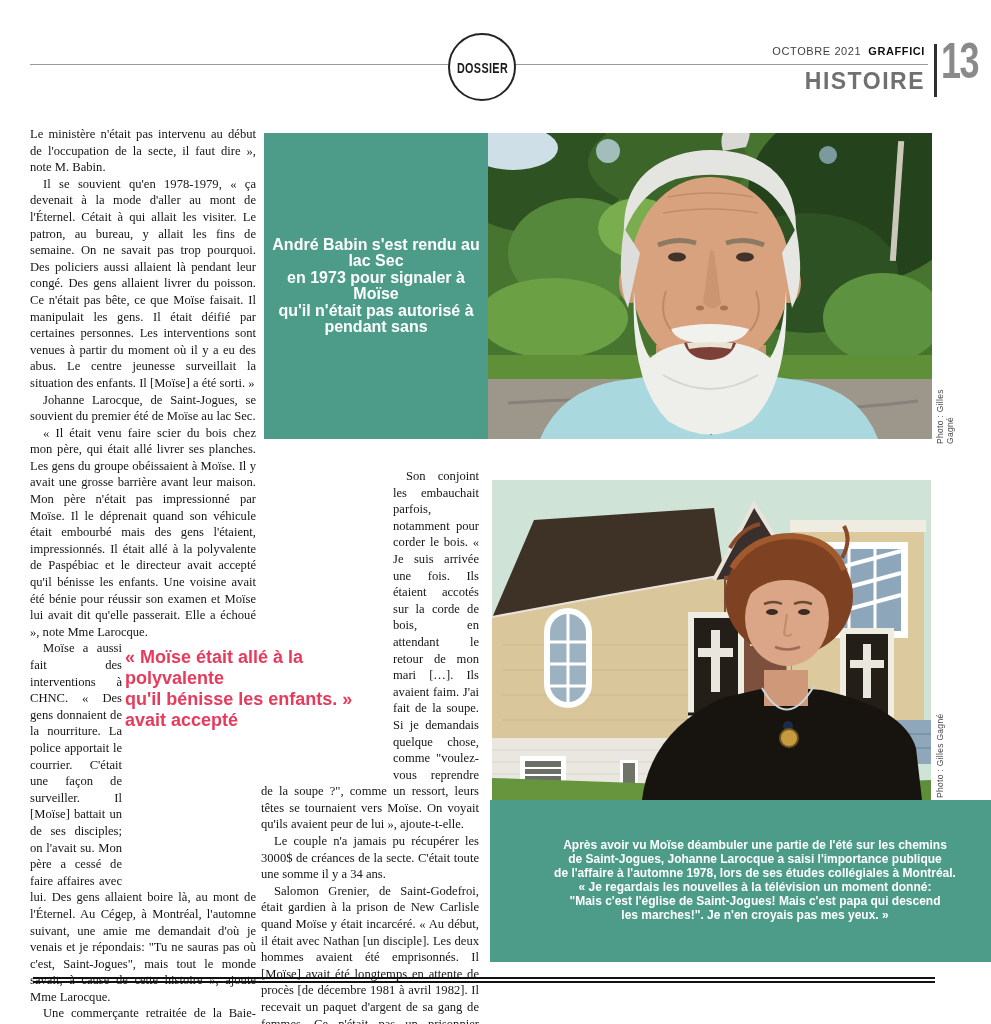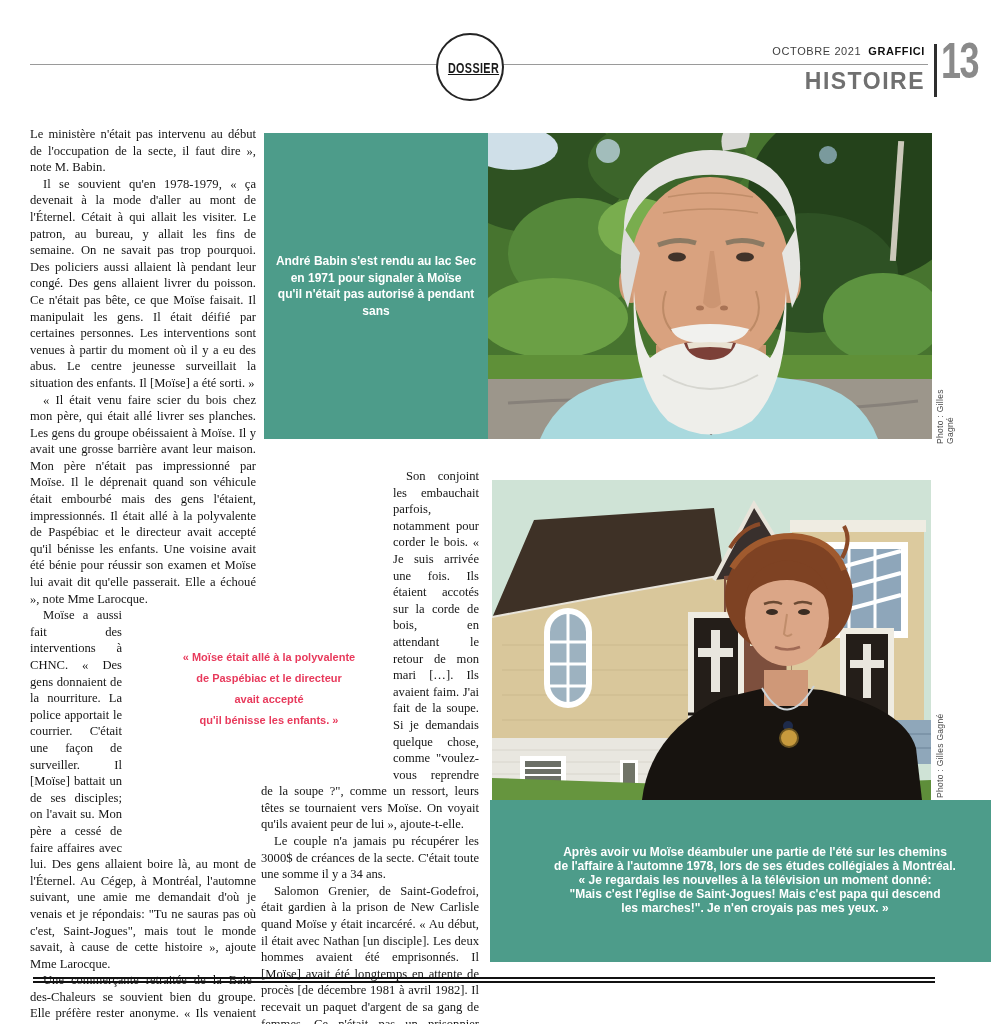--- a/index.html
+++ b/index.html
@@ -1,52 +1,52 @@
 <!DOCTYPE html>
 <html lang="fr" style="--accent_green: #4d9c8a; --quote_red: #e83a5c;"><head>
 <meta charset="utf-8">
 <style>
   html,body{margin:0;padding:0;background:#ffffff;}
   .page{position:relative;width:991px;height:1024px;background:#fff;overflow:hidden;
         font-family:"Liberation Serif",serif;color:#151515;}
   
   .hrule{position:absolute;left:30px;top:64px;width:898px;height:1px;background:#9a9a9a;}
-  .badge{position:absolute;left:436px;top:33px;width:64px;height:64px;border:2.5px solid #242424;
-         border-radius:50%;background:#fff;display:flex;align-items:center;justify-content:flex-start;z-index:2;text-decoration:underline;}
+  .badge{position:absolute;left:448px;top:33px;width:64px;height:64px;border:2.5px solid #242424;
+         border-radius:50%;background:#fff;display:flex;align-items:center;justify-content:center;z-index:2;}
   .badge span{font-family:"Liberation Sans",sans-serif;font-weight:bold;font-size:15px;
          letter-spacing:.5px;transform:scaleX(.72);color:#1a1a1a;white-space:nowrap;}
   .issue-line{position:absolute;right:66px;top:45px;font-family:"Liberation Sans",sans-serif;
          font-size:11px;letter-spacing:.6px;color:#3f3f3f;white-space:nowrap;}
   .issue-line .brand{font-weight:bold;color:#0f0f0f;font-size:11px;margin-left:7px;}
   .section{position:absolute;right:66px;top:68px;font-family:"Liberation Sans",sans-serif;
          font-weight:bold;font-size:23px;letter-spacing:1.5px;color:#707070;}
   .pagebar{position:absolute;left:934px;top:44px;width:3px;height:53px;background:#2e2e2e;}
   .pagenum{position:absolute;left:941px;top:36px;font-family:"Liberation Sans",sans-serif;
          font-weight:bold;font-size:50px;color:#8a8a8a;transform:scaleX(.72);transform-origin:left top;
          letter-spacing:-2px;line-height:1;}
   
   .col{position:absolute;font-size:12.6px;line-height:16.6px;text-align:justify;}
   .col p{margin:0;text-indent:13px;}
   .col p.first{text-indent:0;}
   #left-col{left:30px;top:126px;width:226px;}
   #mid-col{left:261px;top:468px;width:218px;}
   .spacer-r{float:right;width:124px;height:172px;margin:68px 0 4px 10px;}
   .spacer-l{float:left;width:122px;height:168px;margin:128px 10px 4px 0;}
   
-  .pullquote{position:absolute;left:149px;top:647px;width:240px;text-align:center;z-index:3;
-         font-family:"Liberation Sans",sans-serif;font-weight:bold;font-size:11px;
+  .pullquote{position:absolute;left:125px;top:647px;width:240px;z-index:3;
+         font-family:"Liberation Sans",sans-serif;font-weight:bold;font-size:18px;
          line-height:21px;color:var(--quote_red,#e83a5c);}
   .pullquote div{display:block;}
   
   .fig-top{position:absolute;left:264px;top:133px;width:668px;height:306px;}
   .fig-top .panel{position:absolute;left:0;top:0;width:224px;height:306px;
          background:var(--accent_green,#4d9c8a);display:flex;align-items:center;justify-content:center;}
   .cap{font-family:"Liberation Sans",sans-serif;font-weight:bold;color:#ffffff;text-align:center;}
   .cap span{display:block;}
-  .panel .cap{font-size:12px;line-height:16.5px;padding:0 8px;}
+  .panel .cap{font-size:16px;line-height:16.5px;padding:0 8px;}
   .fig-top svg{position:absolute;left:224px;top:0;display:block;}
   .fig-bottom-photo{position:absolute;left:492px;top:480px;}
   .fig-bottom-photo svg{display:block;}
   .caption-bottom{position:absolute;left:490px;top:800px;width:530px;height:162px;
          background:var(--accent_green,#4d9c8a);display:flex;align-items:center;justify-content:center;}
   .caption-bottom .cap{font-size:12px;line-height:13.9px;padding:0 14px;}
   .credit{position:absolute;writing-mode:vertical-rl;transform:rotate(180deg);
          font-family:"Liberation Sans",sans-serif;font-size:8.5px;color:#4a4a4a;letter-spacing:.3px;}
   #credit-top{left:935px;top:360px;height:84px;}
   #credit-bottom{left:935px;top:710px;height:88px;}
@@ -66,31 +66,32 @@
   <div class="issue-line">
     <span>OCTOBRE 2021</span><span class="brand">GRAFFICI</span>
   </div>
   <div class="section">HISTOIRE</div>
   <div class="pagebar"></div>
   <div class="pagenum">13</div>
 
   <div class="col" id="left-col">
     <p class="first">Le ministère n'était pas intervenu au début de l'occupation de la secte, il faut dire », note M. Babin.</p>
     <p>Il se souvient qu'en 1978-1979, « ça devenait à la mode d'aller au mont de l'Éternel. Cétait à qui allait les visiter. Le patron, au bureau, y allait les fins de semaine. On ne savait pas trop pourquoi. Des policiers aussi allaient là pendant leur congé. Des gens allaient livrer du poisson. Ce n'était pas bête, ce que Moïse faisait. Il manipulait les gens. Il était déifié par certaines personnes. Les interventions sont venues à partir du moment où il y a eu des abus. Le centre jeunesse surveillait la situation des enfants. Il [Moïse] a été sorti. »</p>
+    <p>Johanne Larocque, de Saint-Jogues, se souvient du premier été de Moïse au lac Sec.</p>
     <p>« Il était venu faire scier du bois chez mon père, qui était allé livrer ses planches. Les gens du groupe obéissaient à Moïse. Il y avait une grosse barrière avant leur maison. Mon père n'était pas impressionné par Moïse. Il le déprenait quand son véhicule était embourbé mais des gens l'étaient, impressionnés. Il était allé à la polyvalente de Paspébiac et le directeur avait accepté qu'il bénisse les enfants. Une voisine avait été bénie pour réussir son examen et Moïse lui avait dit qu'elle passerait. Elle a échoué », note Mme Larocque.</p>
     <div class="spacer-r"></div>
     <p>Moïse a aussi fait des interventions à CHNC. « Des gens donnaient de la nourriture. La police apportait le courrier. C'était une façon de surveiller. Il [Moïse] battait un de ses disciples; on l'avait su. Mon père a cessé de faire affaires avec lui. Des gens allaient boire là, au mont de l'Éternel. Au Cégep, à Montréal, l'automne suivant, une amie me demandait d'où je venais et je répondais: "Tu ne sauras pas où c'est, Saint-Jogues", mais tout le monde savait, à cause de cette histoire », ajoute Mme Larocque.</p>
     <p>Une commerçante retraitée de la Baie-des-Chaleurs se souvient bien du groupe. Elle préfère rester anonyme. « Ils venaient au magasin. Ils montaient des factures. Il fallait insister pour se faire payer […]. Celui qui s'est fait castrer est arrivé en pleine nuit, avec une cruche en grès, pesante. "Je m'en vais chez moi". Je montais à Maria le lendemain, à l'hôpital. Il est monté avec moi. Il m'a raconté toutes sortes de choses. J'en ai cru la moitié. Même parti, il racontait ce que Moïse lui disait de dire », dit-elle.</p>
   </div>
 
   <div class="fig-top">
     <div class="panel">
       <div class="cap">
         <span>André Babin s'est rendu au lac Sec</span>
-        <span>en 1971 pour signaler à Moïse</span>
+        <span>en 1973 pour signaler à Moïse</span>
         <span>qu'il n'était pas autorisé à pendant sans</span>
       </div>
     </div>
     <svg width="444" height="306" viewBox="0 0 444 306">
       <rect width="444" height="306" fill="#47742f"></rect>
       <ellipse cx="50" cy="40" rx="90" ry="60" fill="#2f5222"></ellipse>
       <ellipse cx="180" cy="30" rx="80" ry="45" fill="#3c652a"></ellipse>
       <ellipse cx="370" cy="60" rx="110" ry="90" fill="#24421b"></ellipse>
       <ellipse cx="320" cy="140" rx="90" ry="60" fill="#2e5124"></ellipse>
       <ellipse cx="90" cy="120" rx="70" ry="55" fill="#55883a"></ellipse>
@@ -137,23 +138,22 @@
 
   <div class="col" id="mid-col">
     <div class="spacer-l"></div>
     <p>Son conjoint les embauchait parfois, notamment pour corder le bois. « Je suis arrivée une fois. Ils étaient accotés sur la corde de bois, en attendant le retour de mon mari […]. Ils avaient faim. J'ai fait de la soupe. Si je demandais quelque chose, comme "voulez-vous reprendre de la soupe ?", comme un ressort, leurs têtes se tournaient vers Moïse. On voyait qu'ils avaient peur de lui », ajoute-t-elle.</p>
     <p>Le couple n'a jamais pu récupérer les 3000$ de créances de la secte. C'était toute une somme il y a 34 ans.</p>
     <p>Salomon Grenier, de Saint-Godefroi, était gardien à la prison de New Carlisle quand Moïse y était incarcéré. « Au début, il était avec Nathan [un disciple]. Les deux hommes avaient été emprisonnés. Il [Moïse] avait été longtemps en attente de procès [de décembre 1981 à avril 1982]. Il recevait un paquet d'argent de sa gang de femmes. Ce n'était pas un prisonnier difficile. Il avait reçu une peine de deux ans moins un jour ; en comptant le temps en prévention [quatre mois], il avait été relâché avant ses deux ans [à Québec] », se souvient-il.</p>
   </div>
 
   <div class="pullquote">
     <div>« Moïse était allé à la polyvalente</div>
-    <div>de Paspébiac et le directeur</div>
+    <div>qu'il bénisse les enfants. »</div>
     <div>avait accepté</div>
-    <div>qu'il bénisse les enfants. »</div>
   </div>
 
   <div class="fig-bottom-photo">
     <svg width="439" height="320" viewBox="0 0 439 320">
       <rect width="439" height="320" fill="#cfe3d6"></rect>
       <polygon points="0,138 42,40 222,28 232,96 118,116" fill="#3e3126"></polygon>
       <polyline points="0,138 118,116 232,96" stroke="#e8e4da" stroke-width="4" fill="none"></polyline>
       <polygon points="0,138 118,116 232,96 232,258 0,258" fill="#d9c79b"></polygon>
       <path d="M10,165 H225 M10,190 H225 M10,215 H225 M10,240 H225" stroke="#cbb98d" stroke-width="1"></path>
       <rect x="52" y="128" width="48" height="100" rx="24" fill="#ffffff"></rect>
@@ -209,20 +209,21 @@
       <path d="M270,208 Q295,252 322,206" stroke="#cdd4d8" stroke-width="2" fill="none"></path>
       <circle cx="296" cy="246" r="5" fill="#1d2a4a"></circle>
       <circle cx="297" cy="258" r="9" fill="#c79a3d" stroke="#6b5420" stroke-width="2"></circle>
     </svg>
   </div>
   <div class="credit" id="credit-bottom">Photo : Gilles Gagné</div>
 
   <div class="caption-bottom">
     <div class="cap">
       <span>Après avoir vu Moïse déambuler une partie de l'été sur les chemins</span>
+      <span>de Saint-Jogues, Johanne Larocque a saisi l'importance publique</span>
       <span>de l'affaire à l'automne 1978, lors de ses études collégiales à Montréal.</span>
       <span>« Je regardais les nouvelles à la télévision un moment donné:</span>
       <span>"Mais c'est l'église de Saint-Jogues! Mais c'est papa qui descend</span>
       <span>les marches!". Je n'en croyais pas mes yeux. »</span>
     </div>
   </div>
 
   <div class="bottom-rule"></div>
 </div>
 

